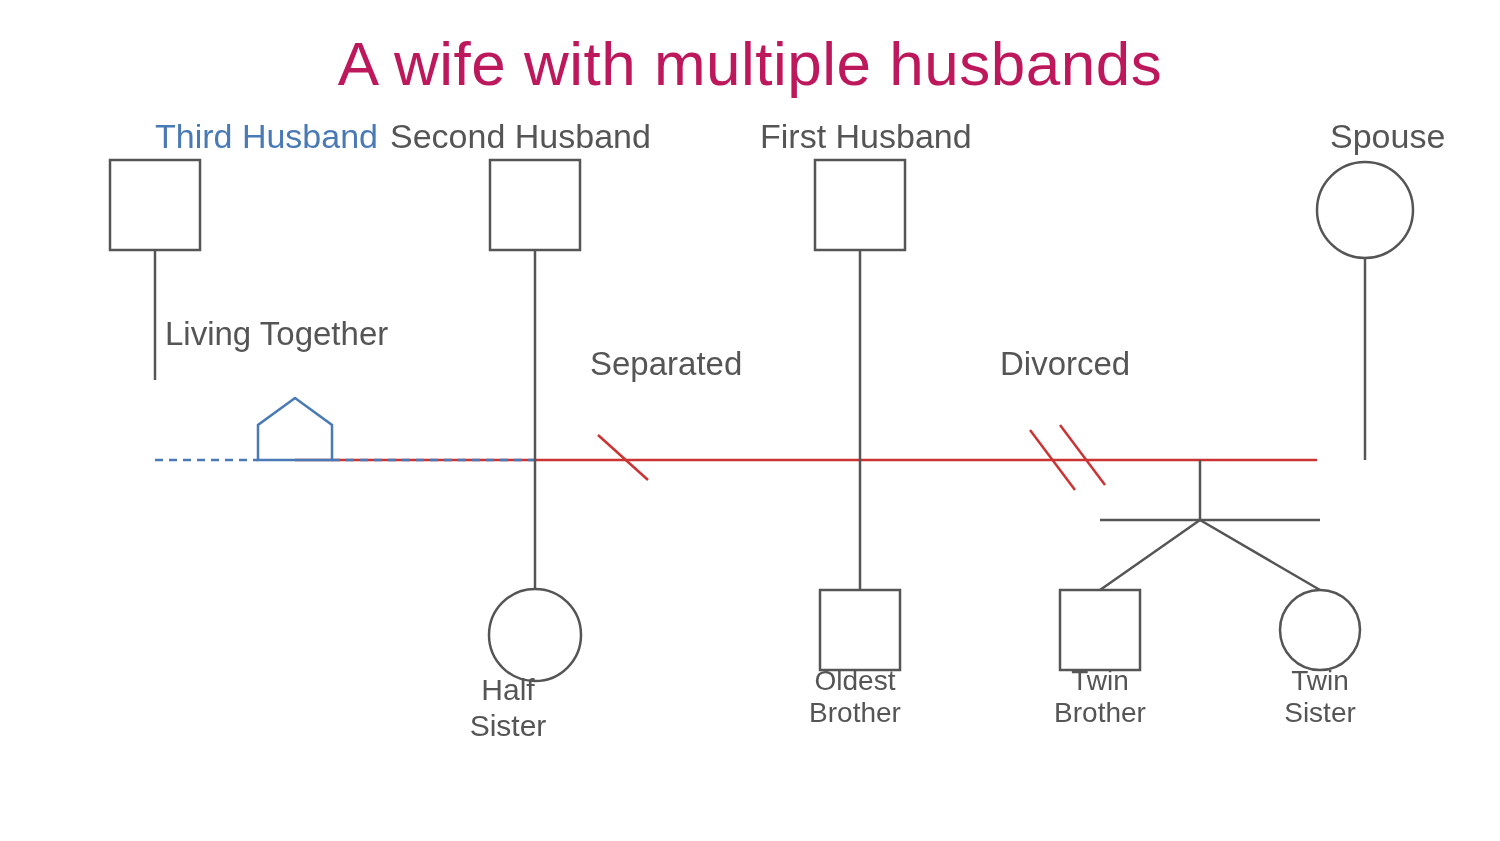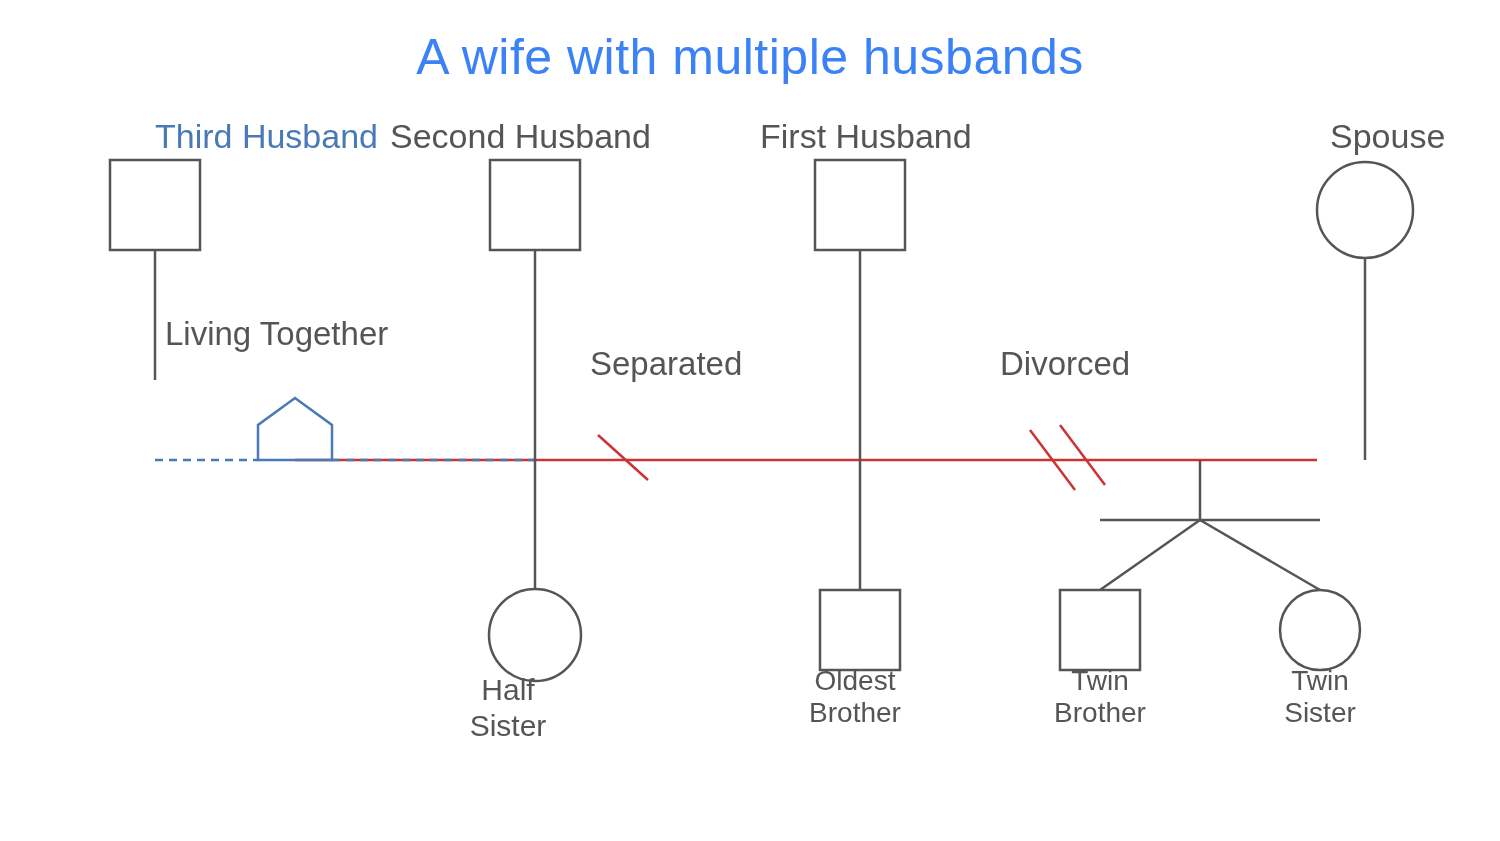--- a/index.html
+++ b/index.html
@@ -6,23 +6,23 @@
     body {
       background: #ffffff;
       font-family: 'Segoe UI', Arial, sans-serif;
       width: 1500px;
       height: 841px;
       overflow: hidden;
       position: relative;
     }
     .page-title {
       text-align: center;
-      font-size: 50px;
+      font-size: 62px;
       font-weight: 500;
-      color: #3b82f6;
+      color: #be185d;
       padding-top: 28px;
       letter-spacing: 0.5px;
     }
     svg#diagram {
       position: absolute;
       top: 0;
       left: 0;
       width: 1500px;
       height: 841px;
     }

